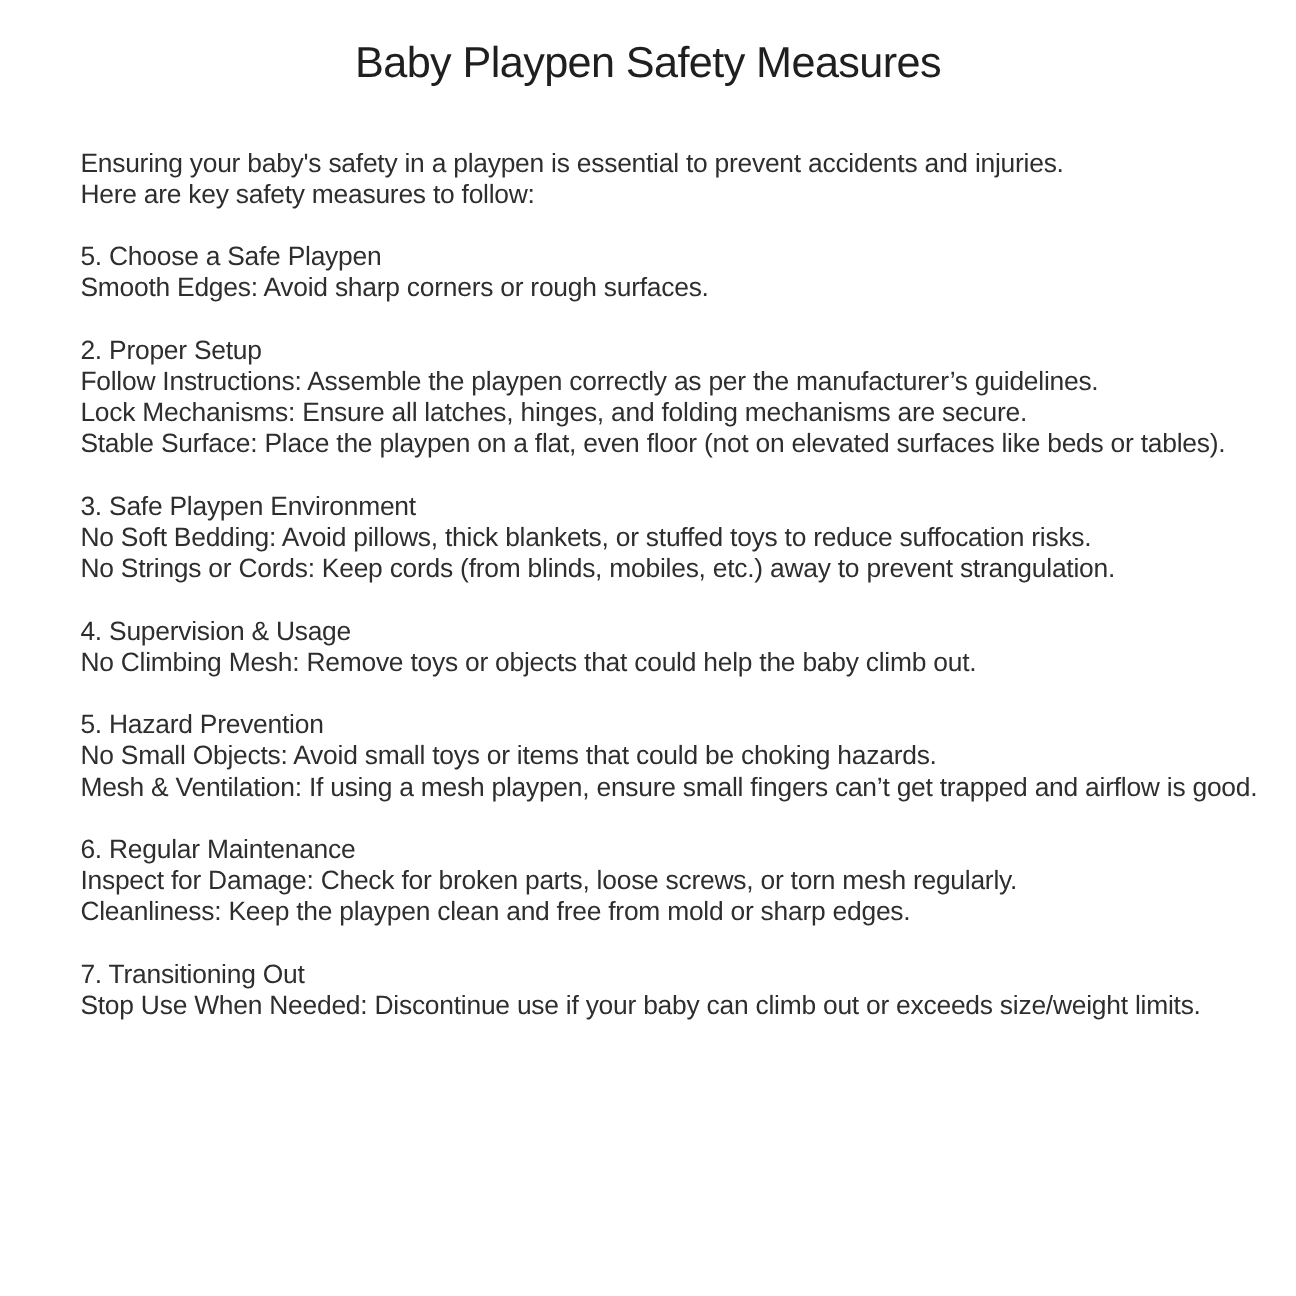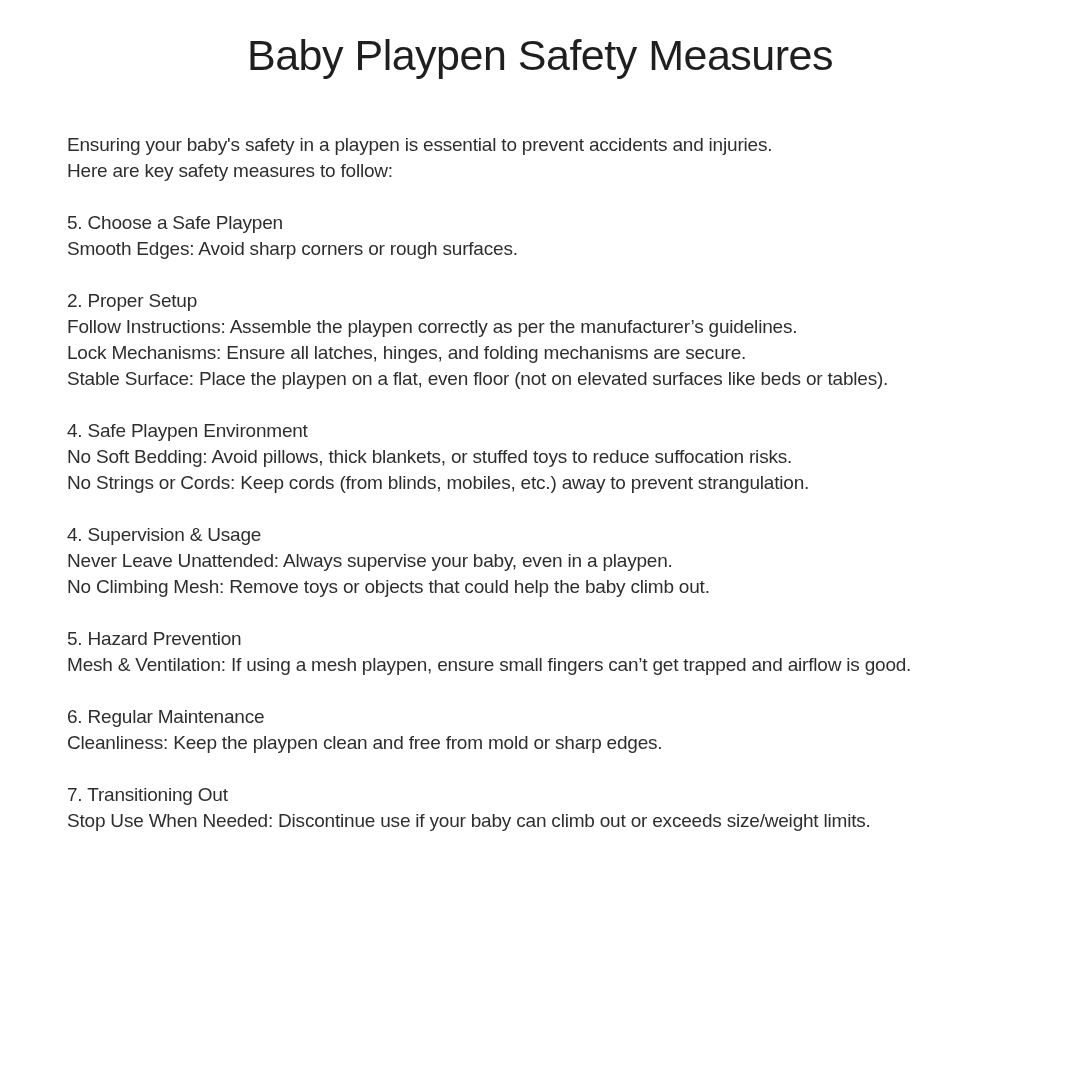--- a/index.html
+++ b/index.html
@@ -13,31 +13,31 @@
     height: 1080px;
     background: #ffffff;
     overflow: hidden;
     font-family: "Liberation Sans", "DejaVu Sans", sans-serif;
     color: #2e2e2e;
   }
   .title {
     margin: 0;
     padding-top: 30px;
     text-align: center;
-    font-size: 43px;
+    font-size: 36px;
     font-weight: 400;
     line-height: 1.2;
     letter-spacing: -0.5px;
     color: #1f1f1f;
   }
   .doc-body {
     margin-top: 50px;
     margin-left: 67px;
     margin-right: 40px;
-    font-size: 19px;
+    font-size: 22px;
     line-height: 26px;
     letter-spacing: -0.2px;
   }
   .block {
     margin: 0 0 26px 0;
   }
   .block p {
     margin: 0;
     padding: 0;
     white-space: nowrap;
@@ -63,38 +63,39 @@
     </div>
 
     <div class="block">
       <p>2. Proper Setup</p>
       <p>Follow Instructions: Assemble the playpen correctly as per the manufacturer’s guidelines.</p>
       <p>Lock Mechanisms: Ensure all latches, hinges, and folding mechanisms are secure.</p>
       <p>Stable Surface: Place the playpen on a flat, even floor (not on elevated surfaces like beds or tables).</p>
     </div>
 
     <div class="block">
-      <p>4. Safe Playpen Environment</p>
+      <p>3. Safe Playpen Environment</p>
       <p>No Soft Bedding: Avoid pillows, thick blankets, or stuffed toys to reduce suffocation risks.</p>
       <p>No Strings or Cords: Keep cords (from blinds, mobiles, etc.) away to prevent strangulation.</p>
     </div>
 
     <div class="block">
       <p>4. Supervision &amp; Usage</p>
-      <p>Never Leave Unattended: Always supervise your baby, even in a playpen.</p>
       <p>No Climbing Mesh: Remove toys or objects that could help the baby climb out.</p>
     </div>
 
     <div class="block">
       <p>5. Hazard Prevention</p>
+      <p>No Small Objects: Avoid small toys or items that could be choking hazards.</p>
       <p>Mesh &amp; Ventilation: If using a mesh playpen, ensure small fingers can’t get trapped and airflow is good.</p>
     </div>
 
     <div class="block">
       <p>6. Regular Maintenance</p>
+      <p>Inspect for Damage: Check for broken parts, loose screws, or torn mesh regularly.</p>
       <p>Cleanliness: Keep the playpen clean and free from mold or sharp edges.</p>
     </div>
 
     <div class="block">
       <p>7. Transitioning Out</p>
       <p>Stop Use When Needed: Discontinue use if your baby can climb out or exceeds size/weight limits.</p>
     </div>
 
 
   </div>

